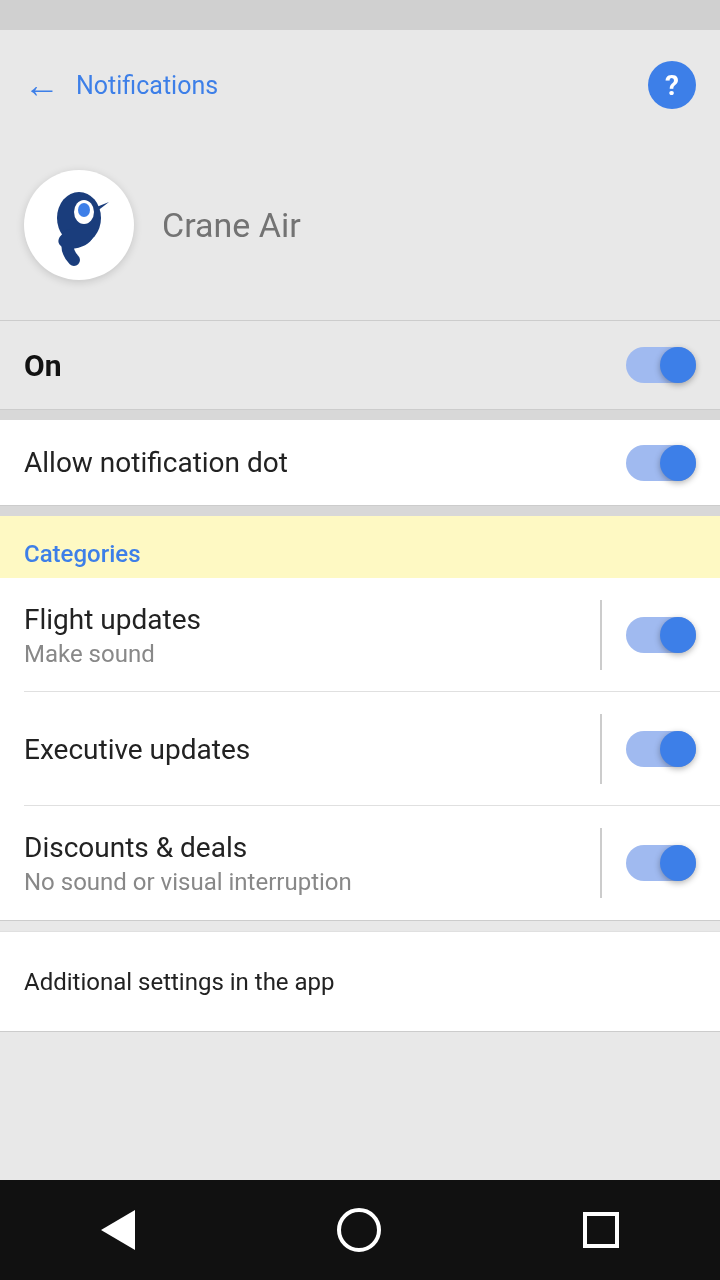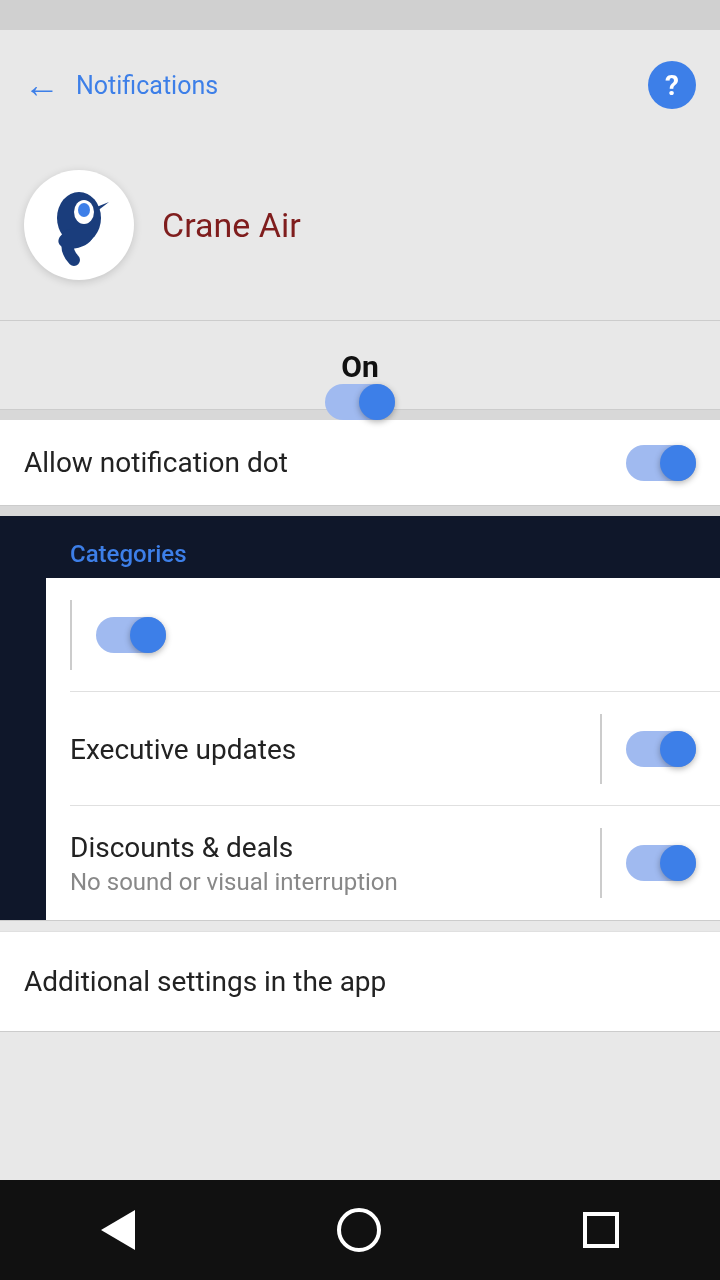--- a/index.html
+++ b/index.html
@@ -68,32 +68,31 @@
       background: white;
       display: flex;
       align-items: center;
       justify-content: center;
       margin-right: 28px;
       overflow: hidden;
       box-shadow: 0 2px 8px rgba(0,0,0,0.15);
     }
     .app-name {
       font-size: 34px;
-      color: #7f1d1d;
+      color: #737373;
       font-weight: 400;
     }
 
     
     .toggle-row {
       background: #e8e8e8;
       display: flex;
       align-items: center;
-      padding: 28px 24px;
+      padding: 22px 24px;
       height: 90px;
-      flex-direction: column;
     }
     .toggle-label {
       flex: 1;
       font-size: 30px;
       font-weight: bold;
       color: #111;
     }
     .toggle {
       position: relative;
       width: 70px;
@@ -145,22 +144,21 @@
       flex: 1;
     }
     .setting-title {
       font-size: 28px;
       color: #222;
       font-weight: 400;
     }
 
     
     .categories-section {
-      background: #0f172a;
-      padding-left: 46px;
+      background: #fef9c3;
     }
     .categories-label {
       color: #3d7fe8;
       font-size: 24px;
       font-weight: 500;
       padding: 24px 24px 10px 24px;
     }
 
     .category-row {
       background: white;
@@ -202,21 +200,21 @@
     .additional-row {
       background: white;
       padding: 30px 24px;
       min-height: 100px;
       display: flex;
       align-items: center;
       border-top: 1px solid #e0e0e0;
       margin-top: 10px;
     }
     .additional-text {
-      font-size: 28px;
+      font-size: 24px;
       color: #222;
     }
 
     
     .bottom-nav {
       background: #111;
       height: 100px;
       display: flex;
       align-items: center;
       justify-content: space-around;
@@ -304,20 +302,24 @@
   </div>
 </div>
 
 <div class="divider"></div>
 <div class="section-divider"></div>
 
 <div class="categories-section">
   <div class="categories-label">Categories</div>
 
   <div class="category-row">
+    <div class="setting-text">
+      <div class="cat-title">Flight updates</div>
+      <div class="cat-subtitle">Make sound</div>
+    </div>
     <div class="vertical-line"></div>
     <div class="toggle">
       <div class="toggle-track on"></div>
       <div class="toggle-thumb"></div>
     </div>
     <div class="category-divider-line"></div>
   </div>
 
   <div class="category-row">
     <div class="setting-text">

